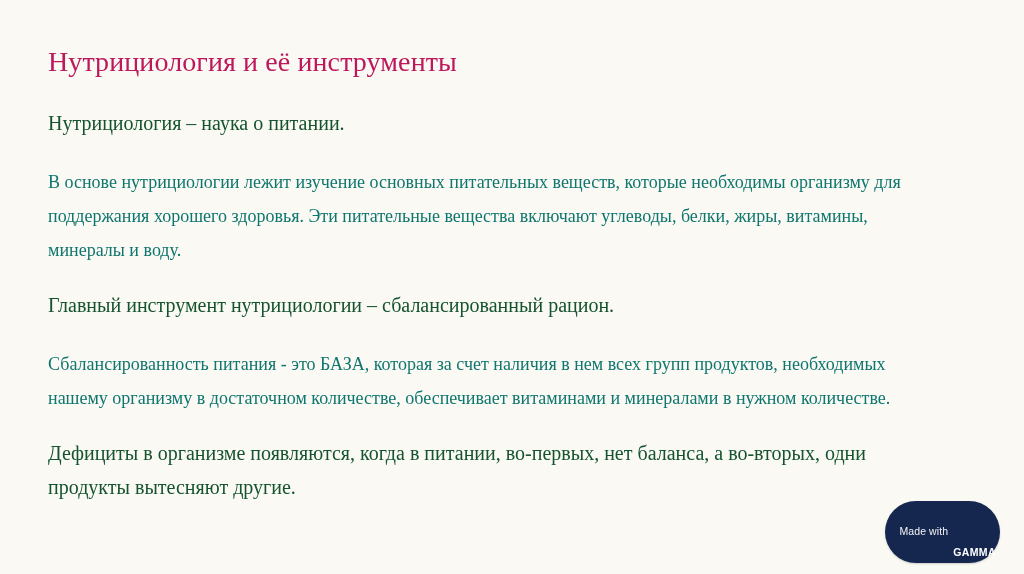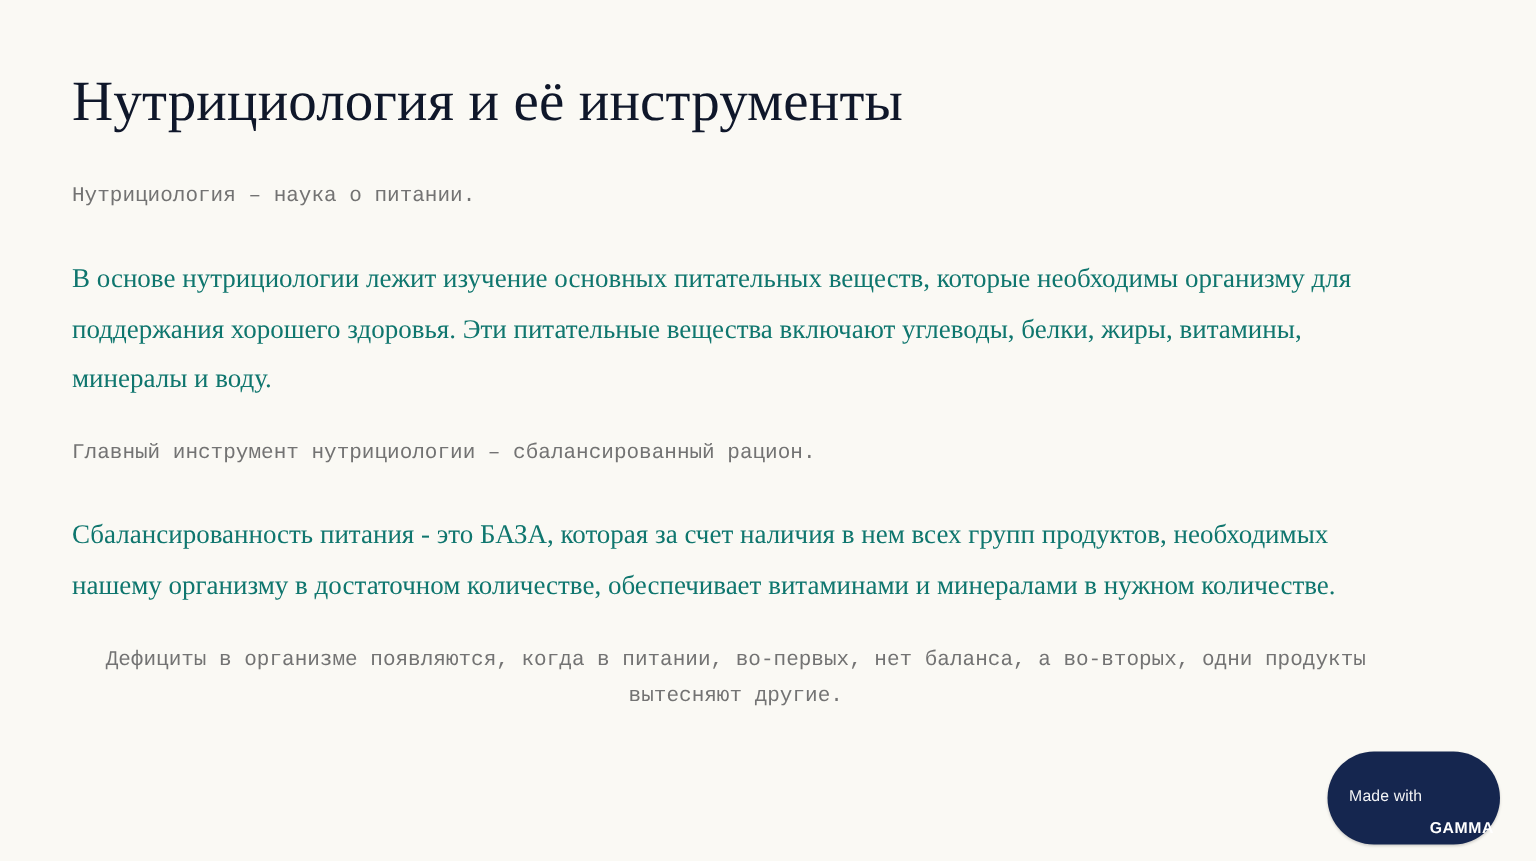--- a/index.html
+++ b/index.html
@@ -19,55 +19,55 @@
 
   .slide {
     position: absolute;
     inset: 0;
     background: #faf9f4;
     padding: 44px 48px 0 48px;
   }
 
   .slide-title {
     font-family: "Liberation Serif", "DejaVu Serif", serif;
-    font-size: 38px;
+    font-size: 28px;
     line-height: 1.28;
     font-weight: 400;
-    color: #0f172a;
+    color: #be185d;
     letter-spacing: 0.1px;
     margin: 0 0 26px 0;
     max-width: 900px;
   }
 
   .body-block {
     max-width: 890px;
   }
 
   
   .para-accent {
-    font-family: Liberation Mono, monospace;
-    font-size: 14px;
+    font-family: Liberation Serif, serif;
+    font-size: 20px;
     line-height: 1.72;
-    color: #737373;
+    color: #14532d;
     margin: 0 0 26px 0;
     max-width: 885px;
   }
 
   
   .para-body {
     font-family: "Liberation Serif", "DejaVu Serif", serif;
     font-size: 18px;
     line-height: 1.88;
     color: #0f766e;
     margin: 0 0 20px 0;
     max-width: 885px;
   }
 
   .para-body:last-child,
-  .para-accent:last-child { margin-bottom: 14px; text-align: center; }
+  .para-accent:last-child { margin-bottom: 14px; }
 
   
   .gamma-badge {
     position: absolute;
     right: 24px;
     bottom: 11px;
     display: inline-flex;
     align-items: center;
     gap: 5px;
     background: #15264f;

